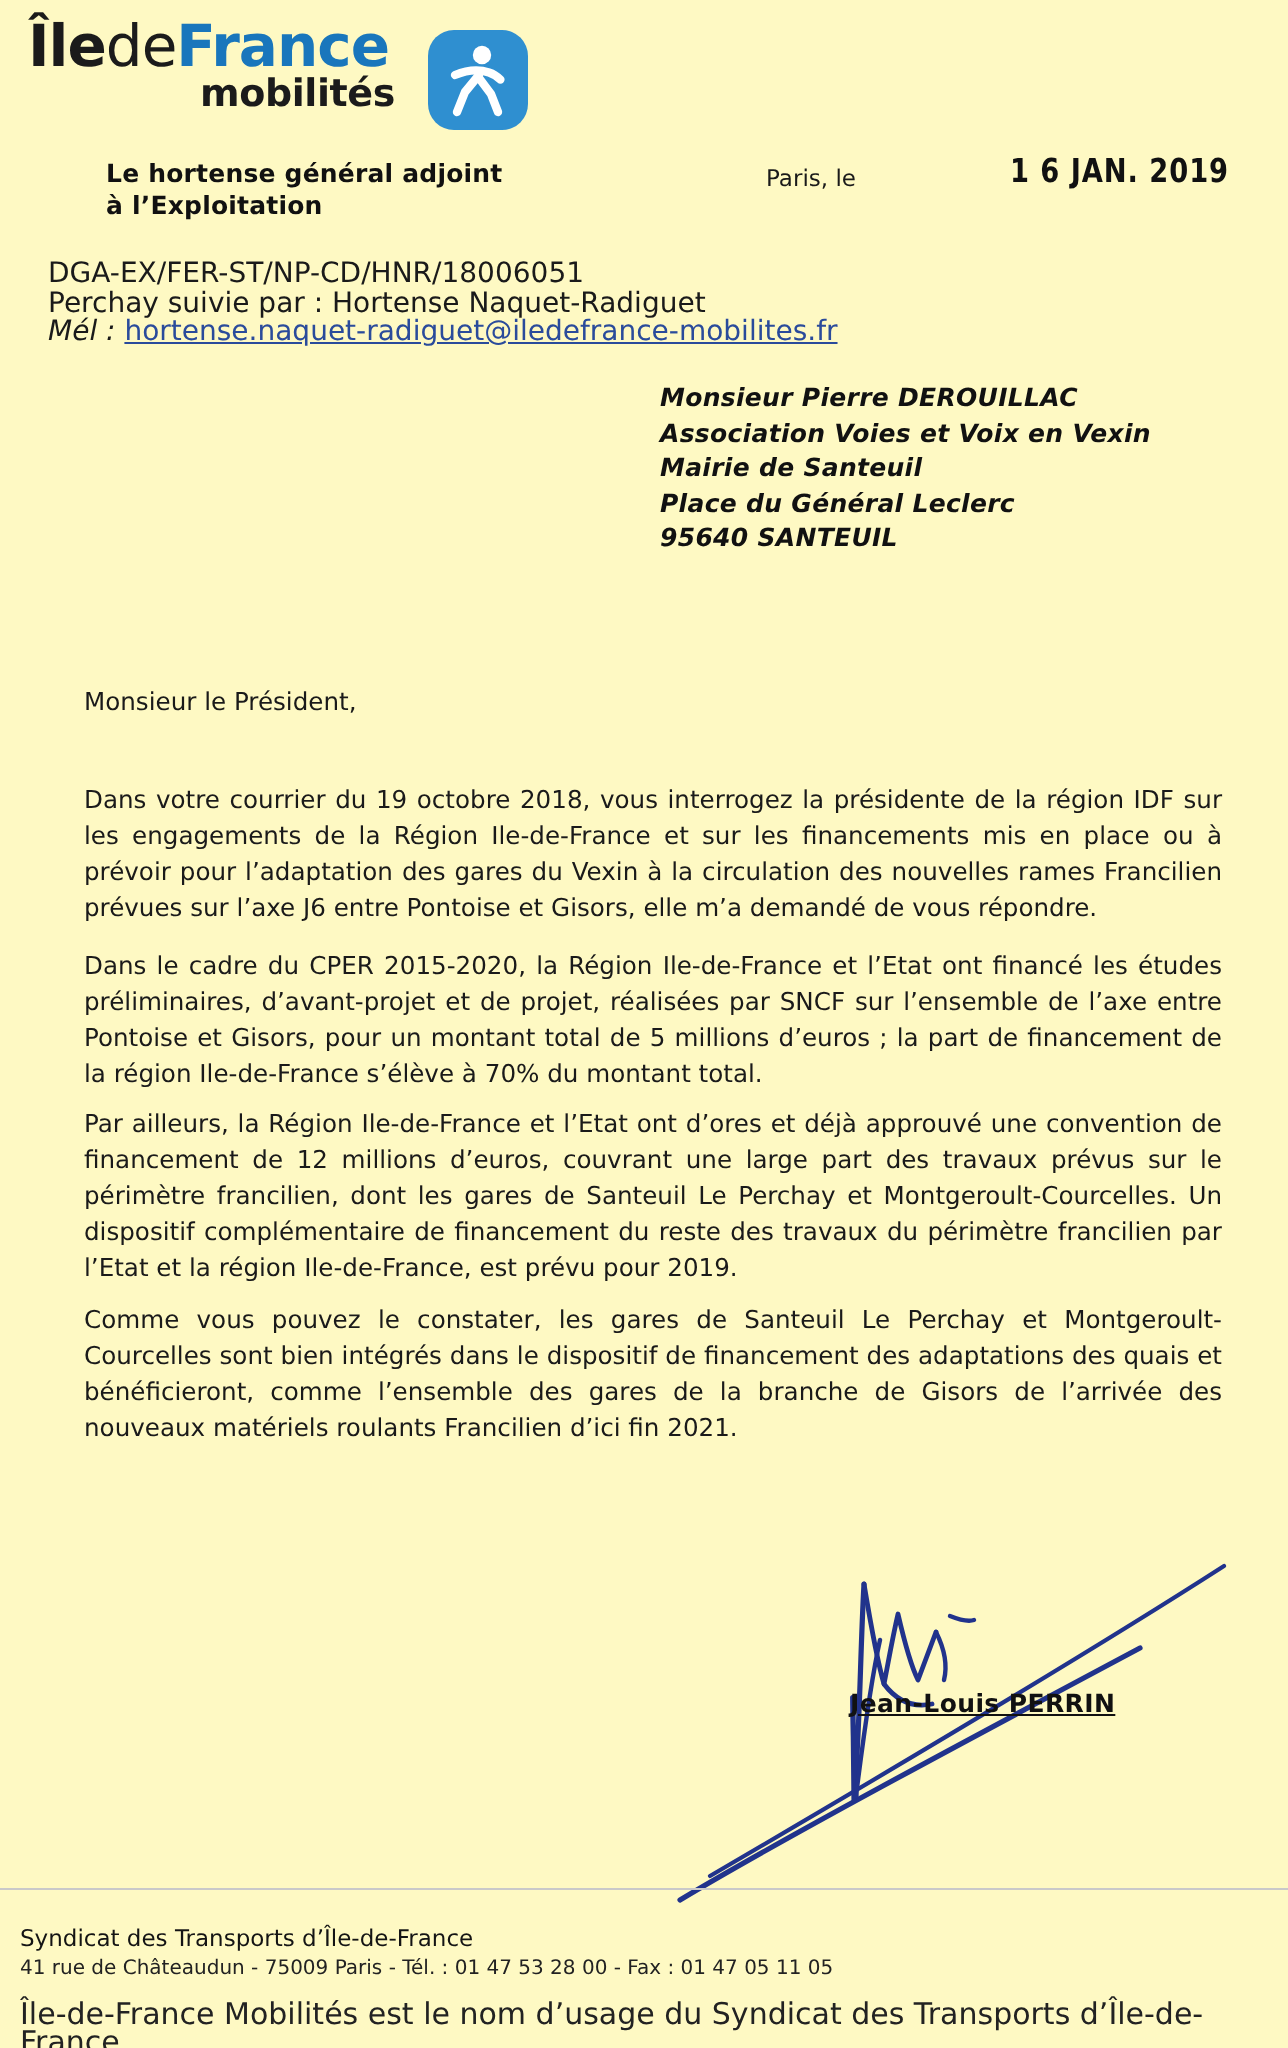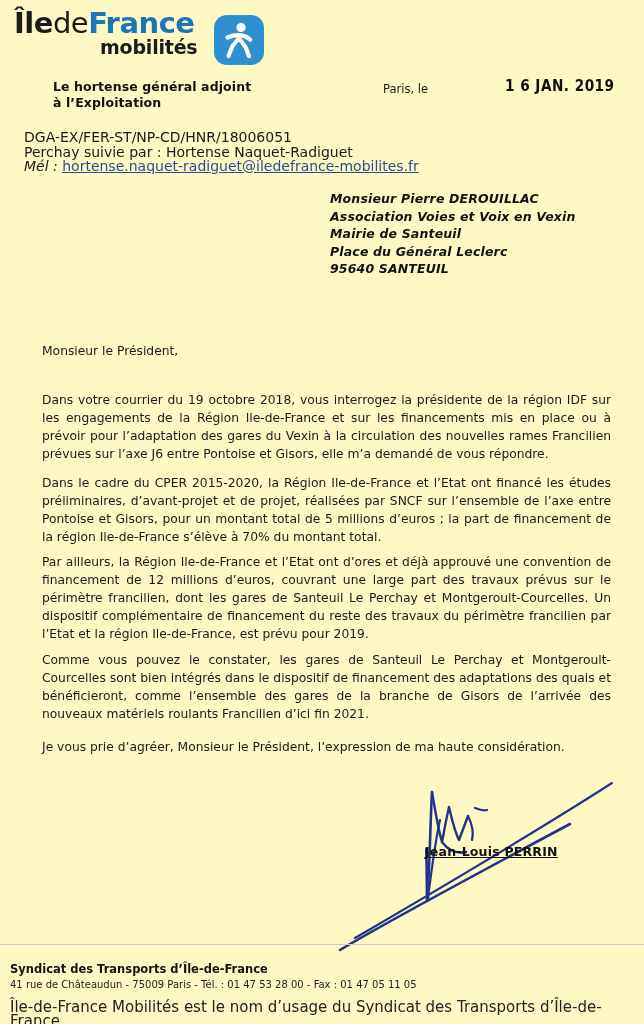--- a/index.html
+++ b/index.html
@@ -189,21 +189,21 @@
     background: #c9c9c9;
   }
   .footer {
     position: absolute;
     left: 10px;
     top: 962px;
     width: 620px;
   }
   .footer-org {
     font-size: 11.5px;
-    font-weight: bold;
+    font-weight: normal;
     color: #141414;
     line-height: 15px;
   }
   .footer-addr {
     font-size: 10px;
     color: #222;
     line-height: 14px;
     margin-top: 1px;
   }
   .footer-note {
@@ -254,21 +254,20 @@
     <div>Mairie de Santeuil</div>
     <div>Place du Général Leclerc</div>
     <div>95640 SANTEUIL</div>
   </div>
 
   <div class="salutation">Monsieur le Président,</div>
   <div class="body-text p1">Dans votre courrier du 19 octobre 2018, vous interrogez la présidente de la région IDF sur les engagements de la Région Ile-de-France et sur les financements mis en place ou à prévoir pour l’adaptation des gares du Vexin à la circulation des nouvelles rames Francilien prévues sur l’axe J6 entre Pontoise et Gisors, elle m’a demandé de vous répondre.</div>
   <div class="body-text p2">Dans le cadre du CPER 2015-2020, la Région Ile-de-France et l’Etat ont financé les études préliminaires, d’avant-projet et de projet, réalisées par SNCF sur l’ensemble de l’axe entre Pontoise et Gisors, pour un montant total de 5 millions d’euros ; la part de financement de la région Ile-de-France s’élève à 70% du montant total.</div>
   <div class="body-text p3">Par ailleurs, la Région Ile-de-France et l’Etat ont d’ores et déjà approuvé une convention de financement de 12 millions d’euros, couvrant une large part des travaux prévus sur le périmètre francilien, dont les gares de Santeuil Le Perchay et Montgeroult-Courcelles. Un dispositif complémentaire de financement du reste des travaux du périmètre francilien par l’Etat et la région Ile-de-France, est prévu pour 2019.</div>
   <div class="body-text p4">Comme vous pouvez le constater, les gares de Santeuil Le Perchay et Montgeroult-Courcelles sont bien intégrés dans le dispositif de financement des adaptations des quais et bénéficieront, comme l’ensemble des gares de la branche de Gisors de l’arrivée des nouveaux matériels roulants Francilien d’ici fin 2021.</div>
-  <div class="closing">Je vous prie d’agréer, Monsieur le Président, l’expression de ma haute considération.</div>
 
   <div class="sig-area">
     <svg width="310" height="180" viewBox="0 0 310 180">
       <g fill="none" stroke="#21338c" stroke-linecap="round" stroke-linejoin="round">
         <path d="M292 3 C250 30 160 85 35 158" stroke-width="2.1"></path>
         <path d="M20 170 C70 140 160 92 250 44" stroke-width="2.6"></path>
         <path d="M112 12 C110 48 110 85 107 120 C106 18 106 96 108 118" stroke-width="2.6"></path>
         <path d="M112 12 C116 36 119 52 122 62 C124 52 126 40 129 27
                  C132 40 135 52 139 60 C142 52 145 44 148 36" stroke-width="2.4"></path>
         <path d="M108 118 C112 86 116 58 120 40" stroke-width="2.2"></path>

